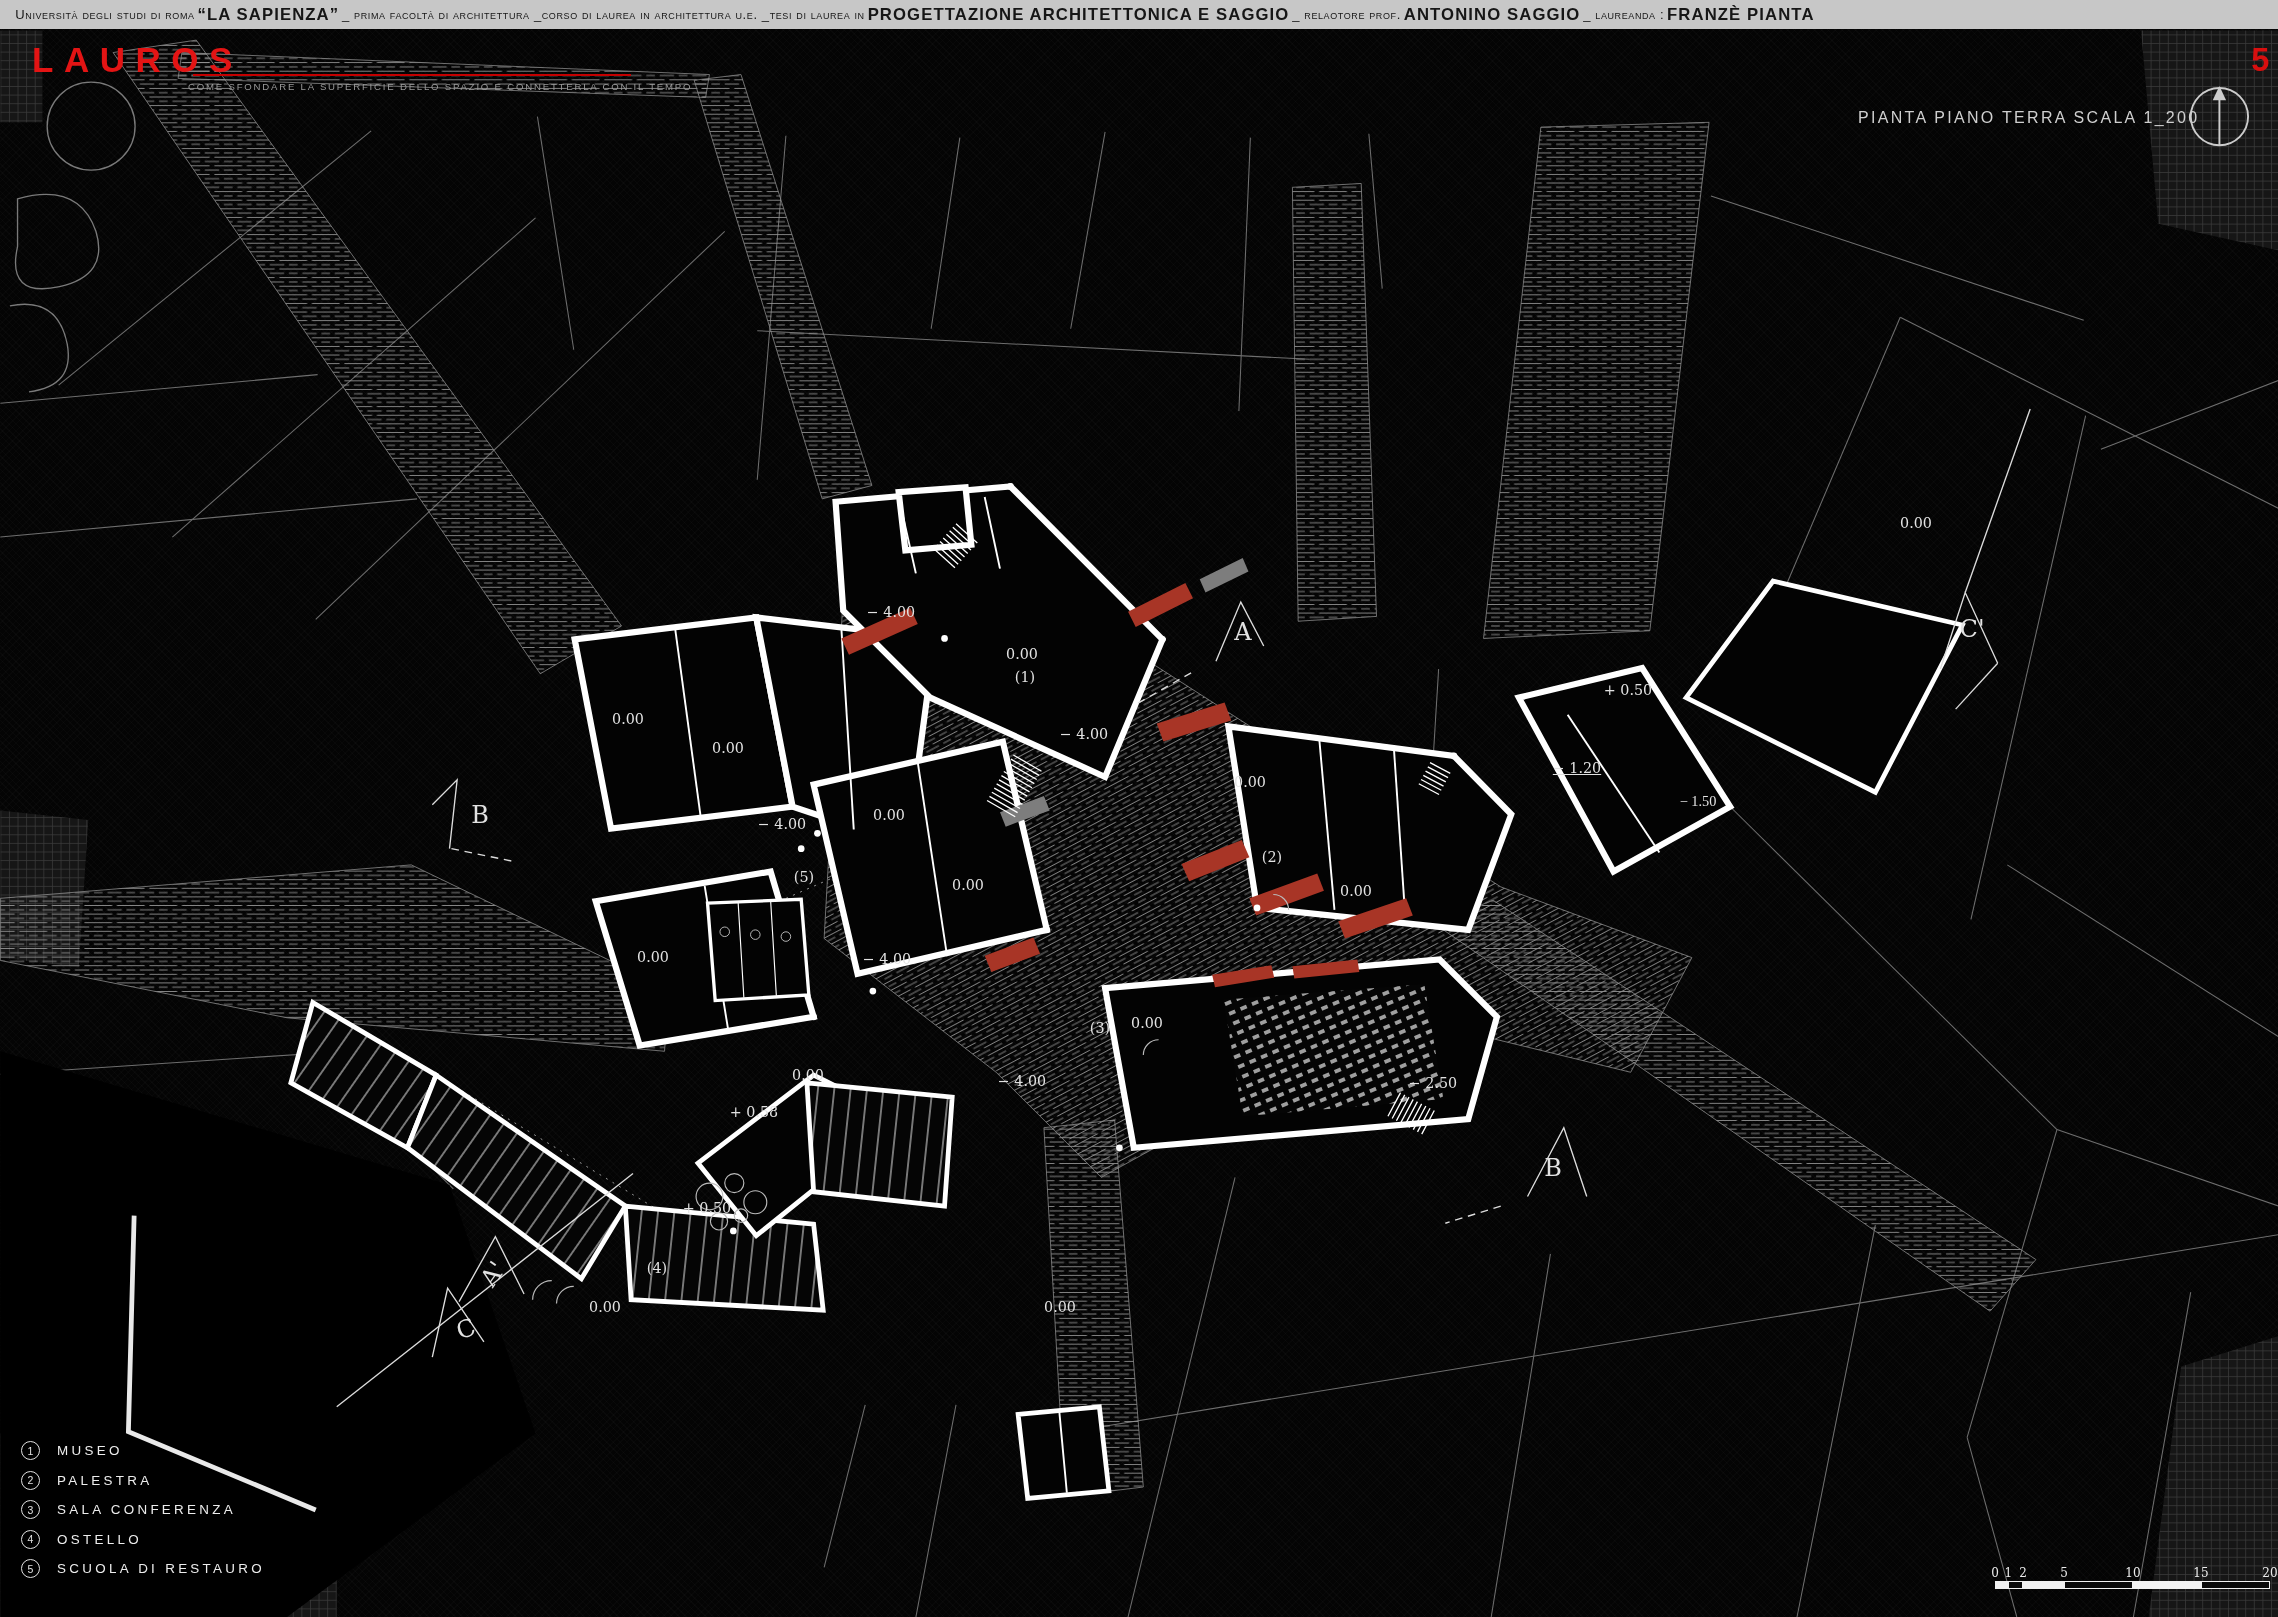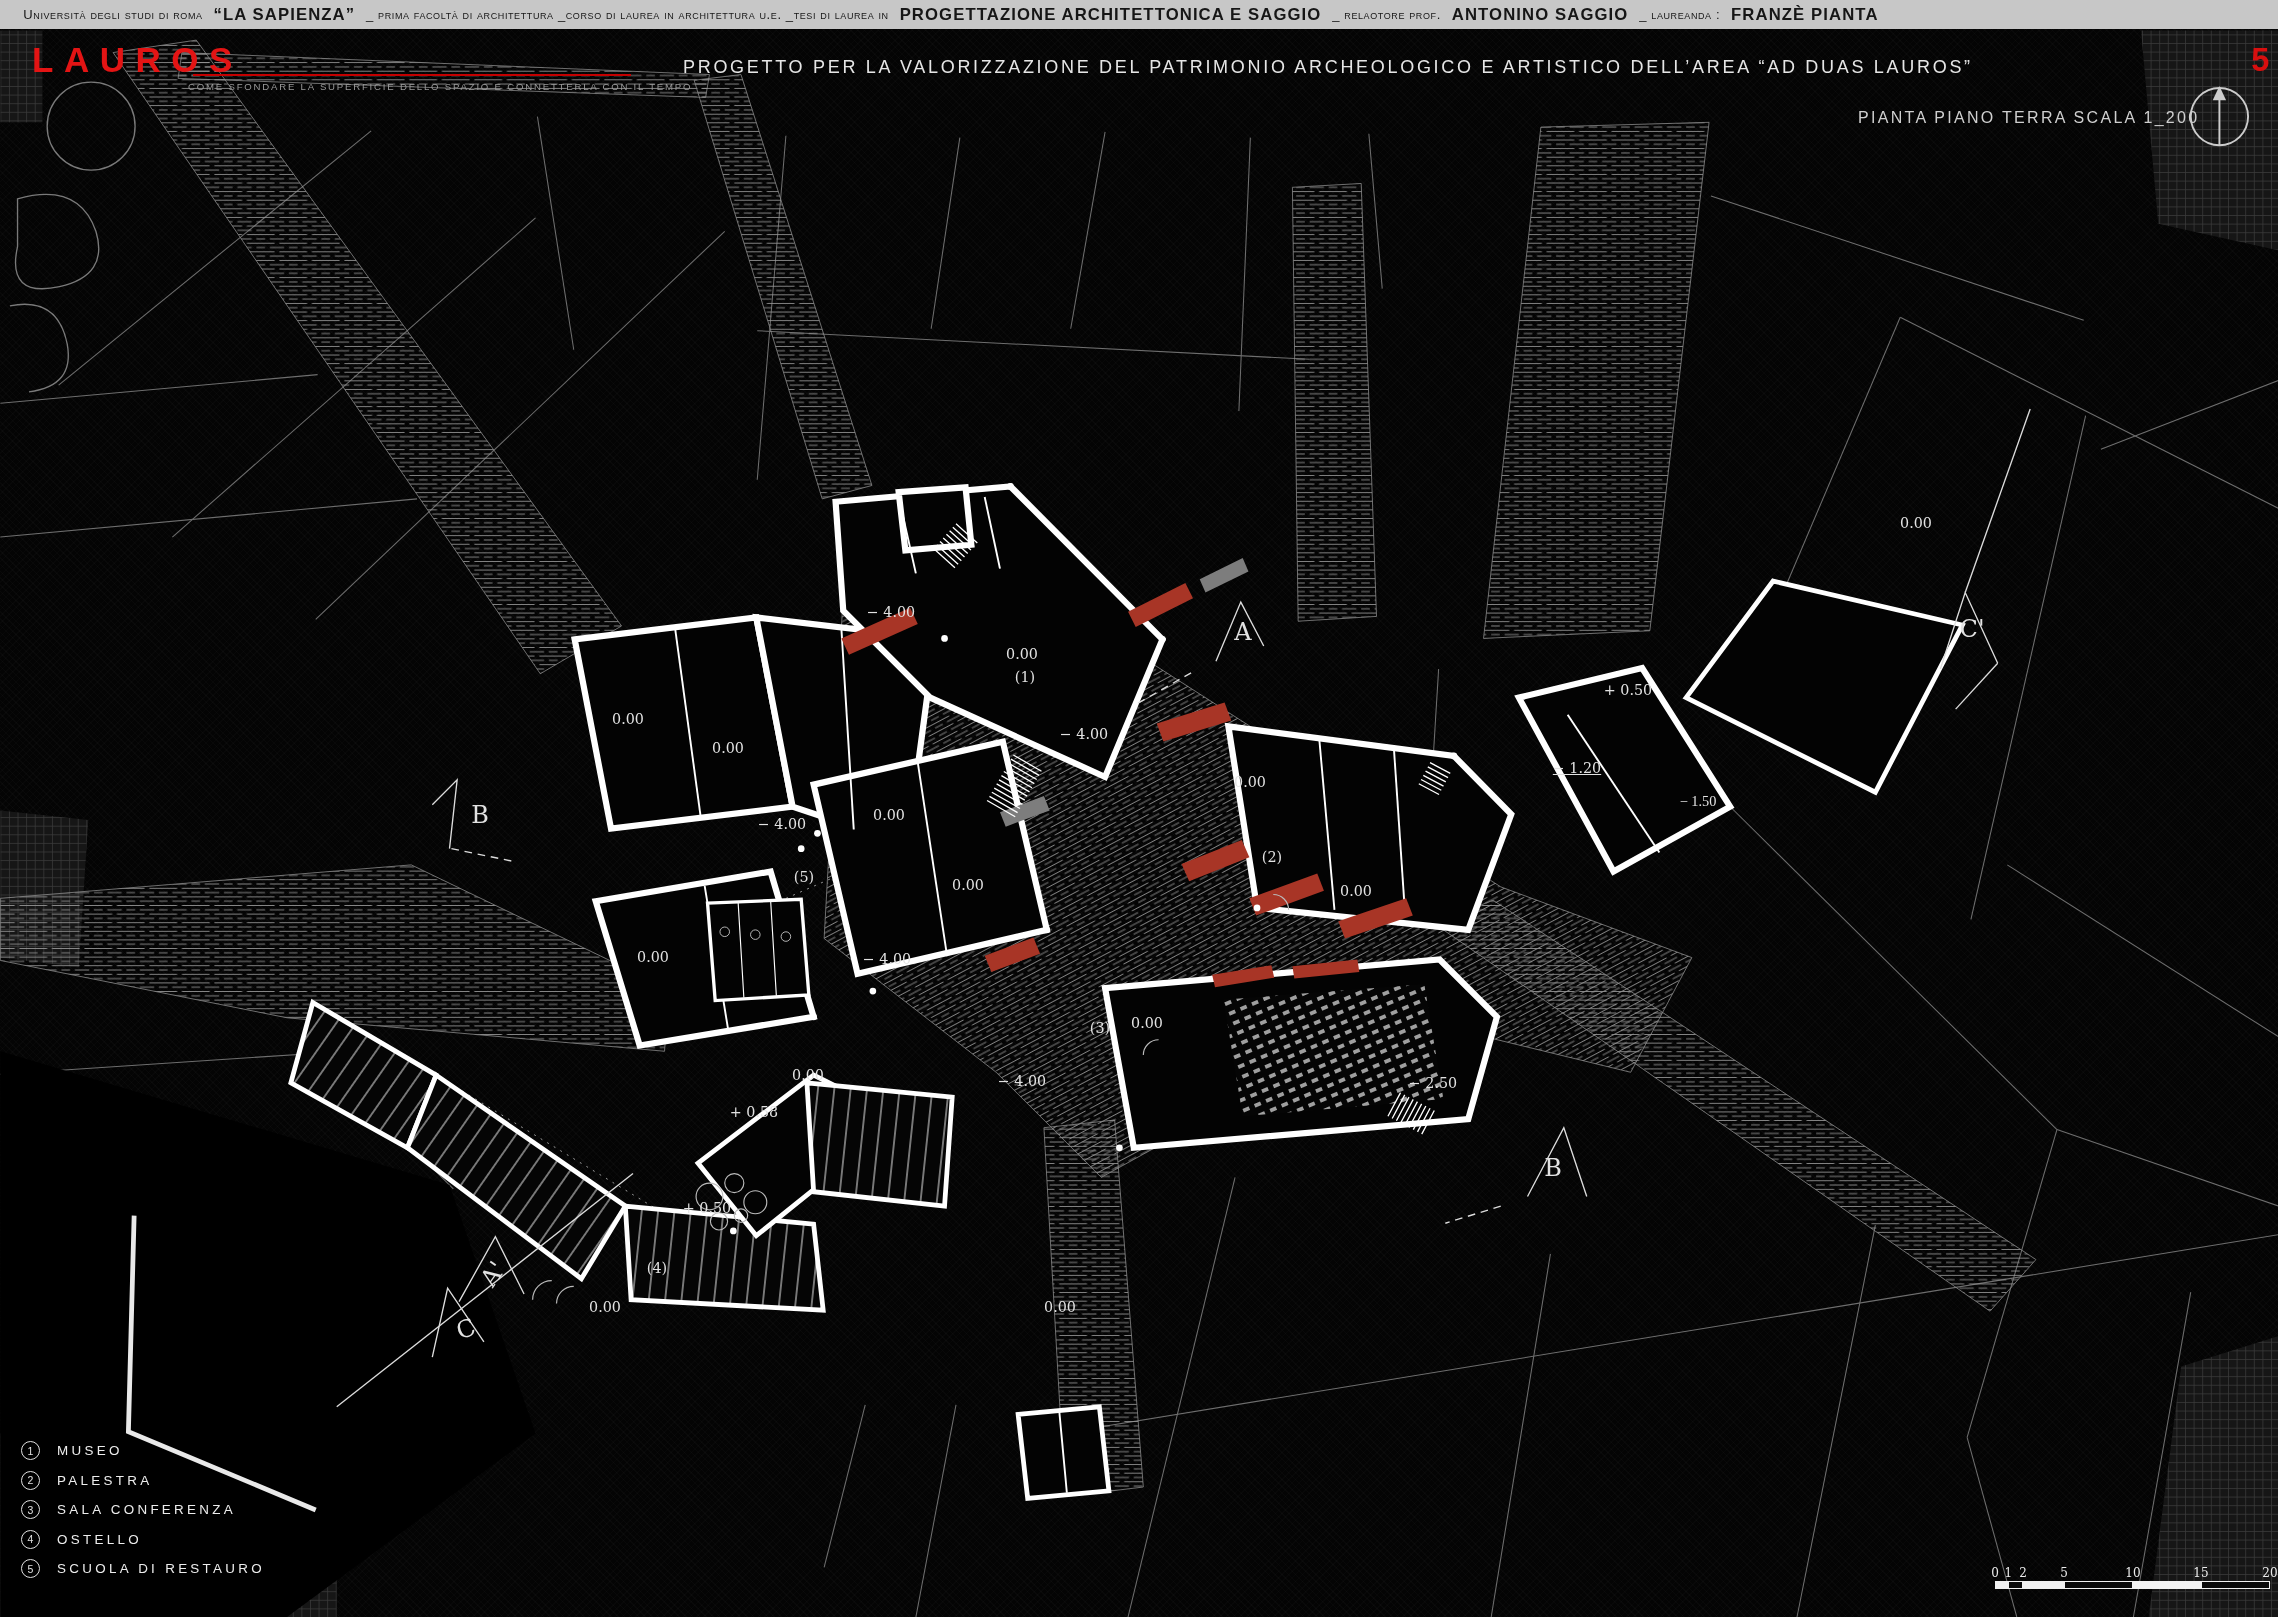--- a/index.html
+++ b/index.html
@@ -11,21 +11,21 @@
       repeating-linear-gradient(-45deg, rgba(255,255,255,.015) 0 1px, transparent 1px 4.8px);
   }
   .plan-svg{position:absolute;left:0;top:0;z-index:1;}
 
   
   .header{
     position:absolute;left:0;top:0;width:100%;height:29px;background:#c7c7c7;z-index:10;
     display:flex;align-items:center;padding:0 15.3px;box-sizing:border-box;white-space:nowrap;
     color:#161616;font-variant:small-caps;font-size:13px;letter-spacing:0.6px;overflow:hidden;
   }
-  .hdr-part{margin-right:2.9px;margin-left:8px;}
+  .hdr-part{margin-right:2.9px;}
   .hdr-part.em{font-size:16.7px;font-weight:700;letter-spacing:1.1px;}
 
   
   .logo{position:absolute;left:32px;top:40px;z-index:10;color:#e31414;font-size:35px;font-weight:700;letter-spacing:10.5px;}
   .logo-line{position:absolute;left:193px;top:74px;width:438px;height:1.9px;background:#c40000;z-index:10;}
   .tagline{position:absolute;left:188px;top:81px;z-index:10;color:#9a9a9a;font-size:9.6px;letter-spacing:1.8px;white-space:nowrap;}
   .main-title{position:absolute;left:683px;top:57px;z-index:10;color:#e6e6e6;font-size:18px;letter-spacing:2.7px;white-space:nowrap;}
   .sheet-num{position:absolute;right:9.6px;top:42px;z-index:11;color:#d80f0f;font-size:32.5px;font-weight:700;}
   .drawing-title{position:absolute;left:1858px;top:109px;z-index:10;color:#cfcfcf;font-size:16px;letter-spacing:2.3px;white-space:nowrap;}
 
@@ -300,21 +300,20 @@
       <span class="hdr-part em">PROGETTAZIONE ARCHITETTONICA E SAGGIO</span>
       <span class="hdr-part">_ relaotore prof. </span>
       <span class="hdr-part em">ANTONINO SAGGIO</span>
       <span class="hdr-part">_ laureanda : </span>
       <span class="hdr-part em">FRANZÈ PIANTA</span>
     </div>
 
   <div class="logo">LAUROS</div>
   <div class="logo-line"></div>
   <div class="tagline">COME SFONDARE LA SUPERFICIE DELLO SPAZIO E CONNETTERLA CON IL TEMPO</div>
-  <div class="main-title">PROGETTO PER LA VALORIZZAZIONE DEL PATRIMONIO ARCHEOLOGICO E ARTISTICO DELL’AREA “AD DUAS LAUROS”</div>
   <div class="sheet-num">5</div>
   <div class="drawing-title">PIANTA PIANO TERRA SCALA 1_200</div>
 
   <div class="plan-labels">
 
   <span class="plan-label elev" style="left: 628px; top: 719px;">0.00</span>
       <span class="plan-label elev" style="left: 728px; top: 748px;">0.00</span>
       <span class="plan-label elev" style="left: 889px; top: 815px;">0.00</span>
       <span class="plan-label elev" style="left: 782px; top: 824px;">− 4.00</span>
       <span class="plan-label elev" style="left: 653px; top: 957px;">0.00</span>

